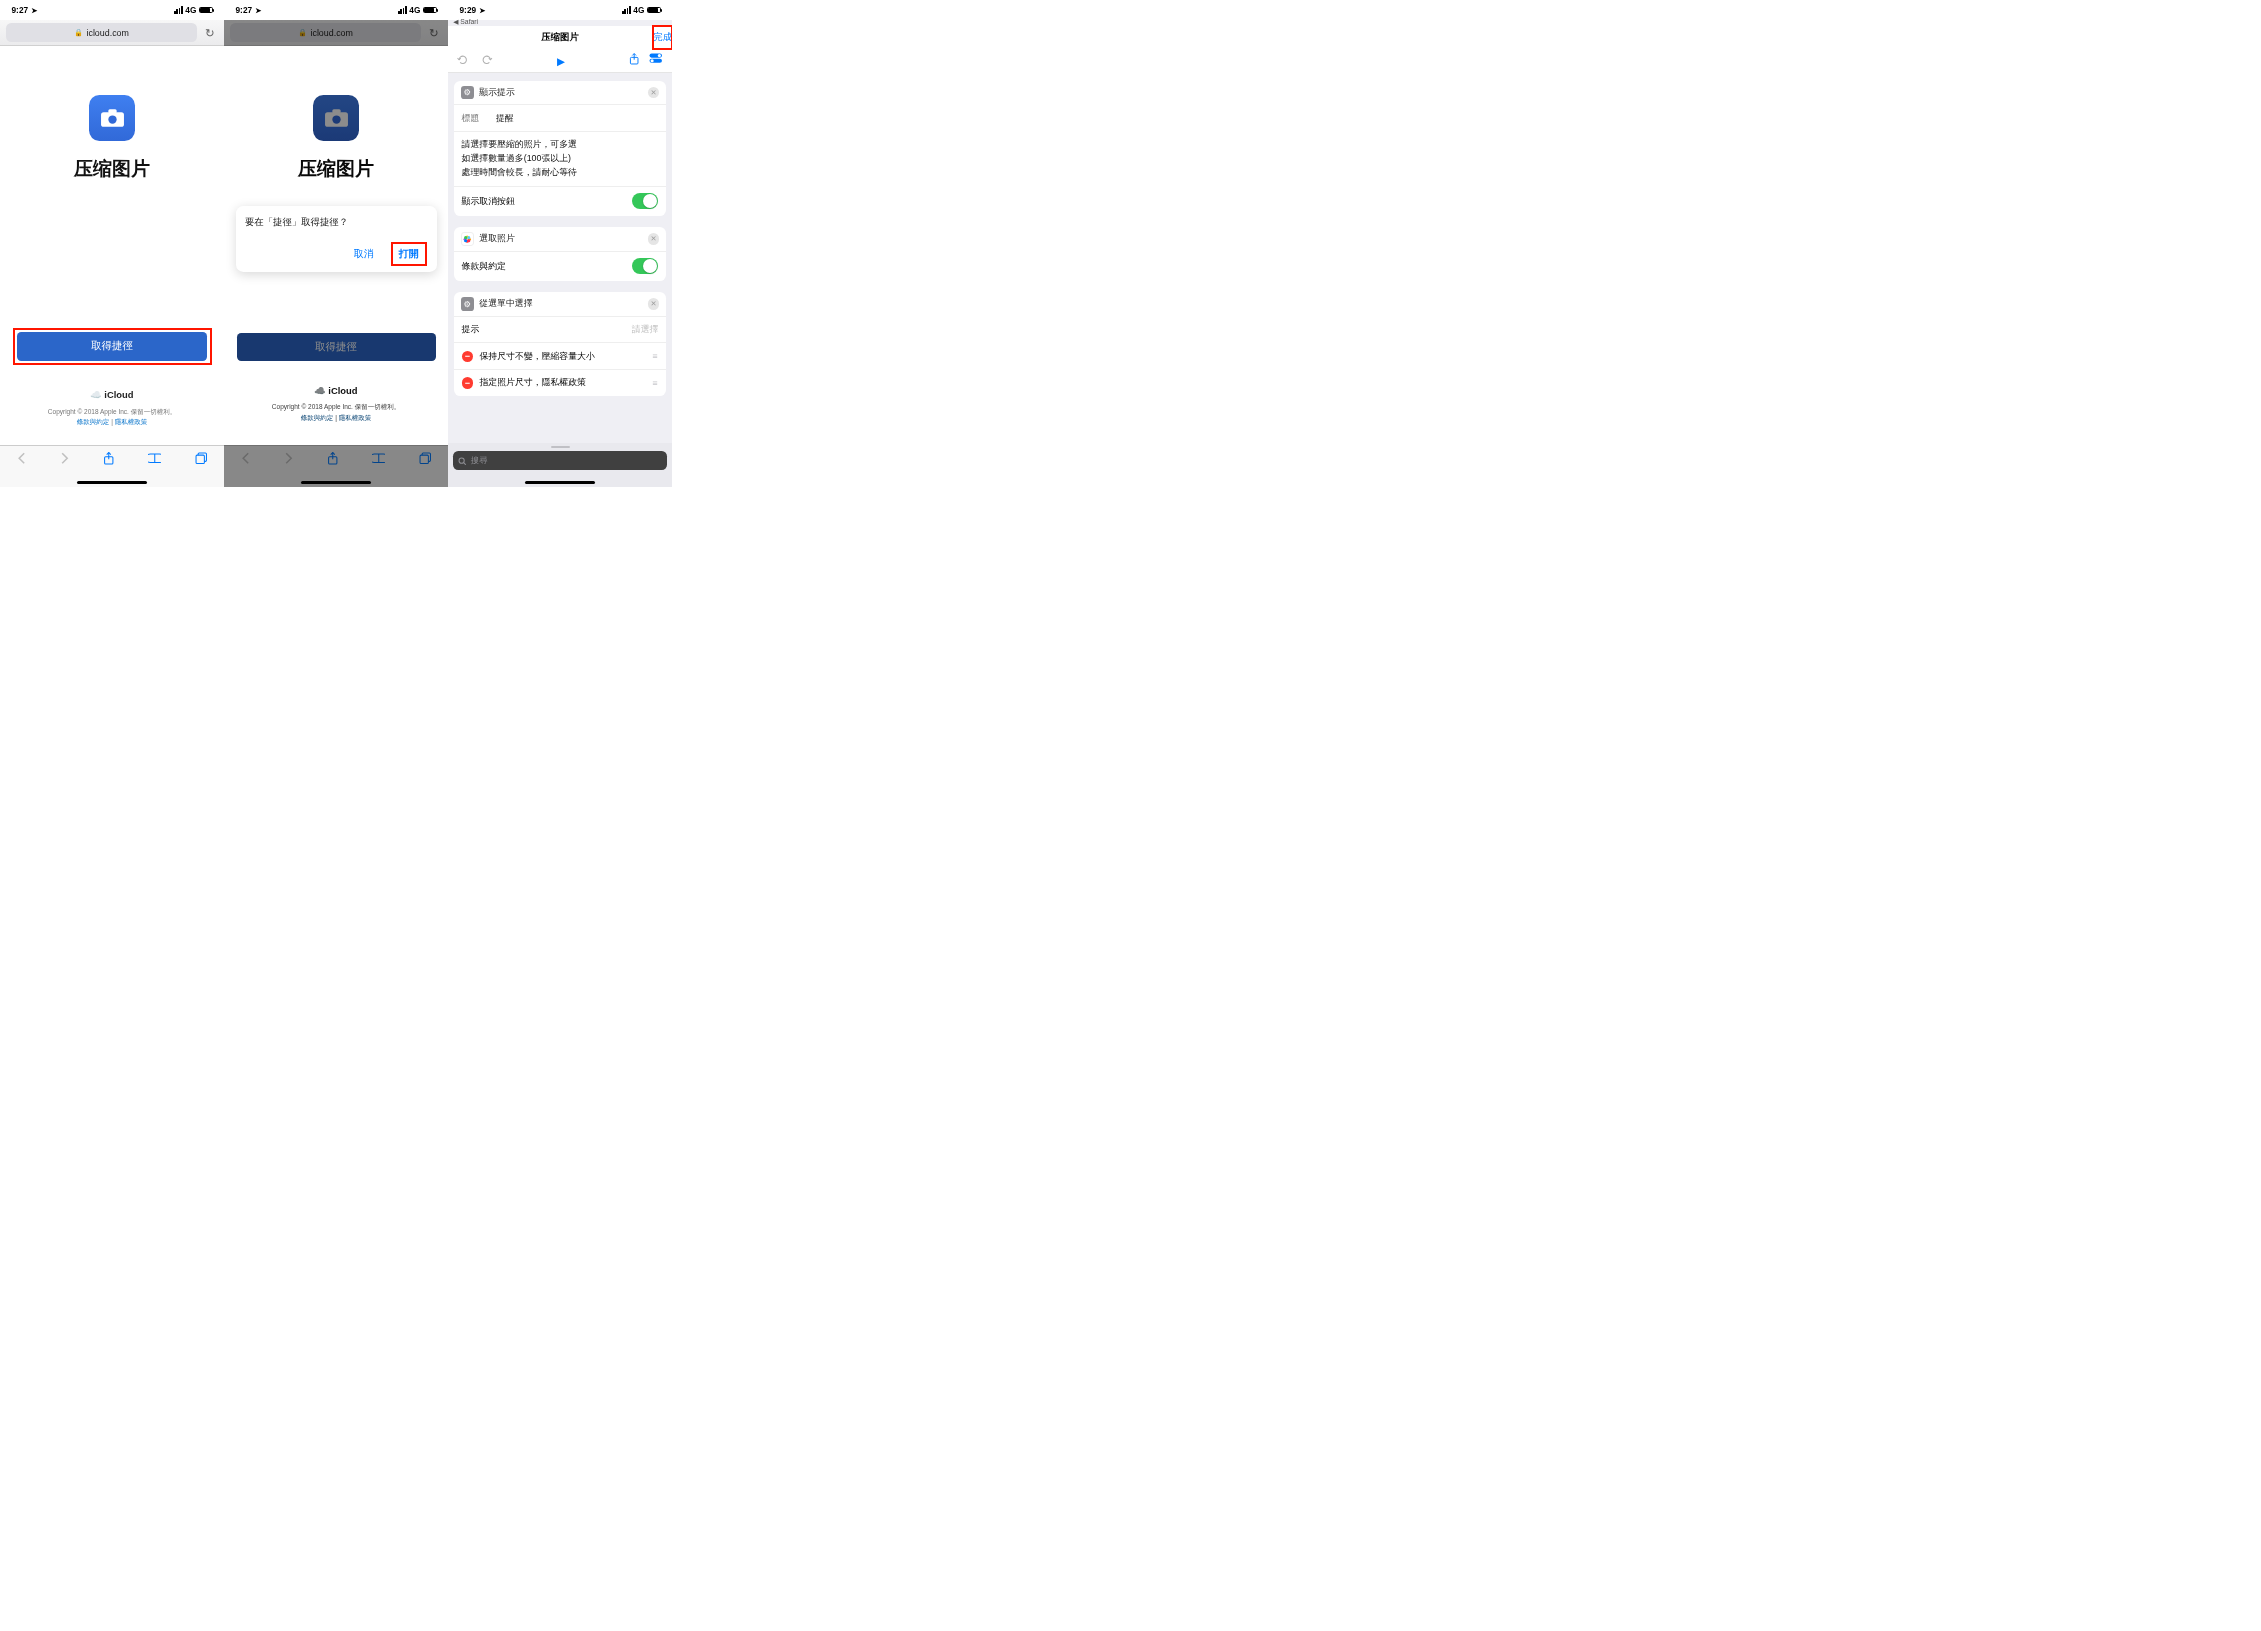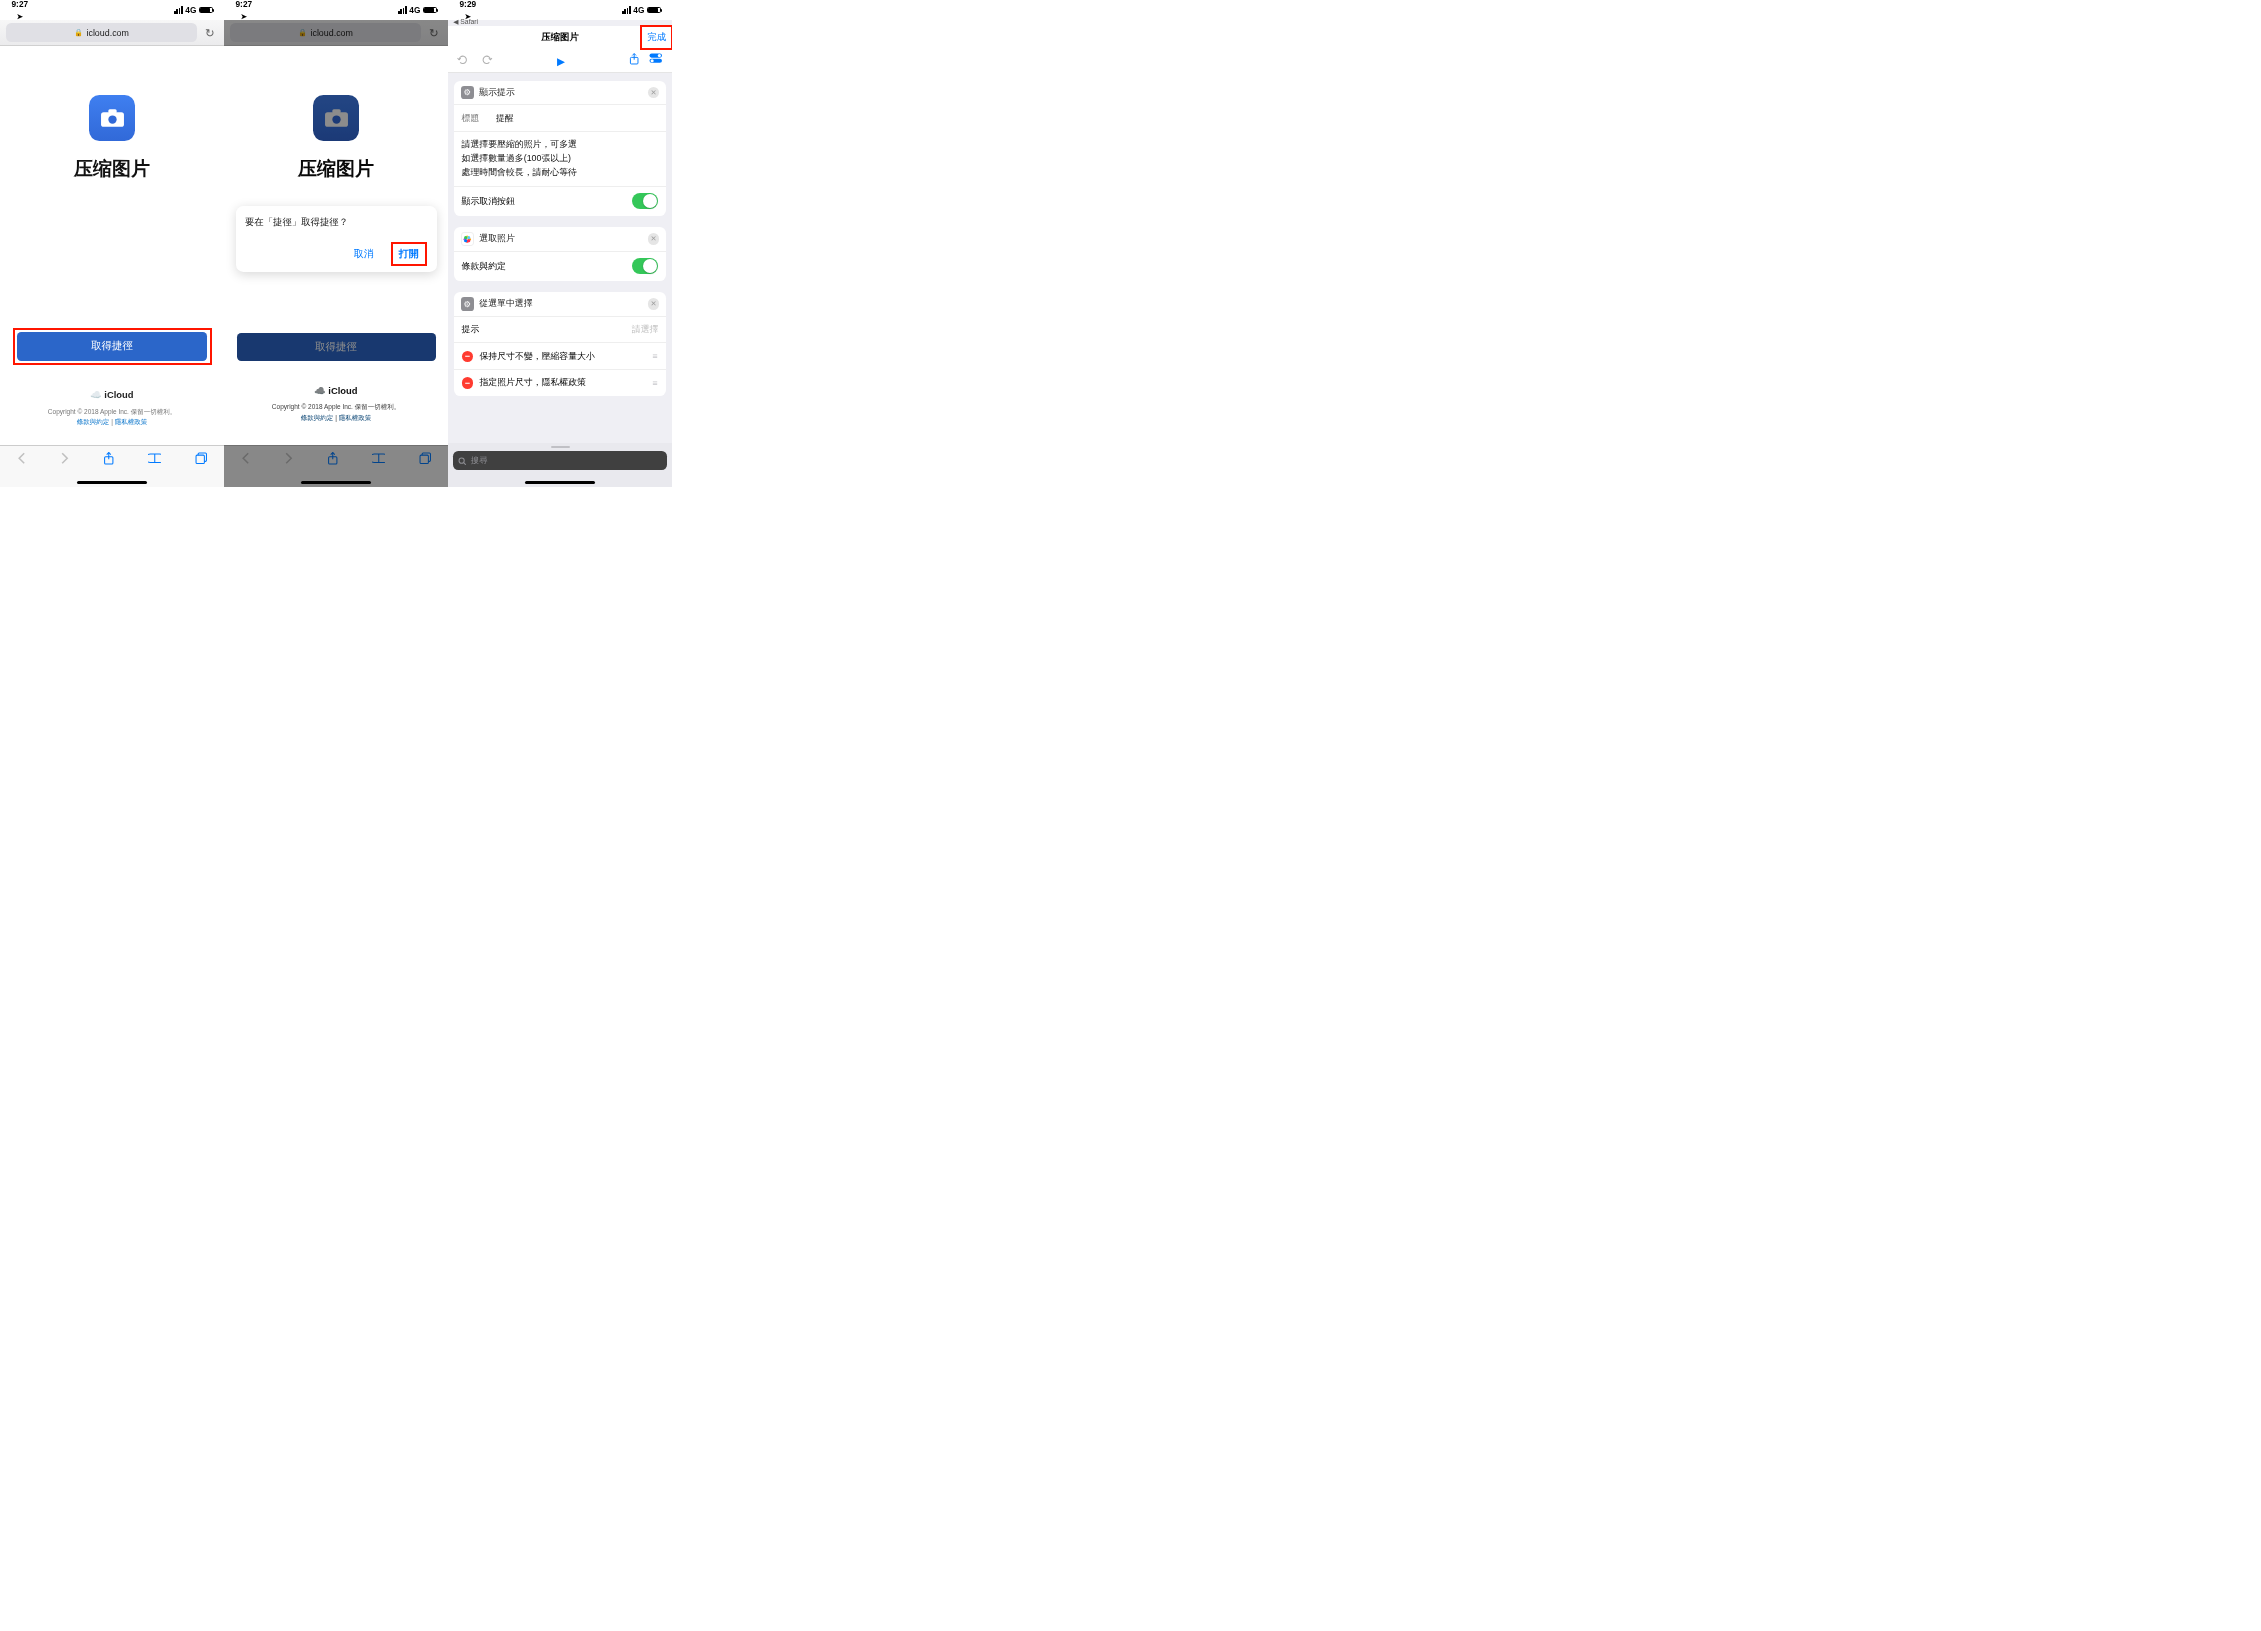--- a/index.html
+++ b/index.html
@@ -4,21 +4,21 @@
 <style>
 * { margin: 0; padding: 0; box-sizing: border-box; font-family: -apple-system, "Helvetica Neue", Arial, sans-serif; }
 body { background: #fff; }
 .wrap { display: flex; width: 672px; height: 487px; }
 .phone { width: 224px; height: 487px; position: relative; background: #fff; overflow: hidden; }
 .phone.dimmed .body-area { filter: brightness(0.55); }
 .phone.dimmed .dialog { filter: none; }
 
 
 .status { height: 20px; display: flex; justify-content: space-between; align-items: center; padding: 0 11.5px; font-weight: 600; font-size: 8.3px; }
-.status .left { display: flex; align-items: center; gap: 3.1px; flex-direction: column; }
+.status .left { display: flex; align-items: center; gap: 3.1px; }
 .status .right { display: flex; align-items: center; gap: 2.6px; }
 .bars { display: flex; align-items: flex-end; gap: 0.8px; }
 .bars span { width: 1.6px; background: #000; border-radius: 0.3px; }
 .bars span:nth-child(1){height:2.6px}.bars span:nth-child(2){height:4.2px}.bars span:nth-child(3){height:5.7px}.bars span:nth-child(4){height:7.3px}
 .battery { width: 13.5px; height: 6.8px; border: 0.8px solid #000; border-radius: 1.6px; position: relative; }
 .battery::after { content:''; position:absolute; right:-2.1px; top:1.6px; width:1px; height:2.6px; background:#000; border-radius:0 1px 1px 0; }
 .battery .fill { background:#000; height:100%; width:85%; border-radius:0.5px; }
 .loc-icon { font-size: 7.3px; }
 
 
@@ -51,21 +51,21 @@
 .dialog .dbtns { display:flex; justify-content:flex-end; gap:10.4px; align-items:center;}
 .dialog .dbtn { font-size:10px; color:#007aff; padding:3.1px 6.3px;}
 .dialog .dbtn.bold { font-weight:700; }
 .dialog .red-box { border:2.6px solid #ff1500; }
 
 
 .p3 { background:#efeff4; }
 .p3 .status { background:#fff; }
 .back-app { font-size:6.8px; color:#555; padding-left:5.2px; margin-top:-2.1px; height:8.3px;}
 .nav3 { height:23px; background:#fff; display:flex; align-items:center; justify-content:center; position:relative; font-size:9.4px; font-weight:600;}
-.nav3 .done { position:absolute; right:0; top:0; height:23px; display:flex; align-items:center; padding:0 6px; color:#007aff; font-size:9.4px; font-weight:500;}
+.nav3 .done { position:absolute; right:0; top:0; height:23px; display:flex; align-items:center; padding:0 0; color:#007aff; font-size:9.4px; font-weight:500;}
 .red-border { outline: 2.1px solid #ff1500; outline-offset:-1px;}
 .toolbar3 { height:24px; background:#fff; display:flex; align-items:center; padding:0 9.4px; gap:12.5px; border-bottom:0.5px solid #e5e5e5; color:#b0b0b0;}
 .toolbar3 .play { margin:0 auto; color:#007aff; font-size:10.4px;}
 .toolbar3 .right-icons { display:flex; gap:9.4px; color:#007aff;}
 
 .actions { padding: 7.3px 6.3px; height: 328px; overflow:hidden;}
 .card { background:#fff; border-radius:6.3px; margin-bottom:11.5px; overflow:hidden;}
 .card-head { display:flex; align-items:center; padding:5.2px 6.3px; gap:5.2px; border-bottom:0.5px solid #eee; position:relative;}
 .gear { width:13.5px; height:13.5px; border-radius:3.1px; background:#8e8e93; display:flex; align-items:center; justify-content:center; color:#fff; font-size:8.3px;}
 .photos-icon { width:13.5px; height:13.5px; border-radius:3.1px; background:#fff; border:0.5px solid #eee; display:flex; align-items:center; justify-content:center;}

